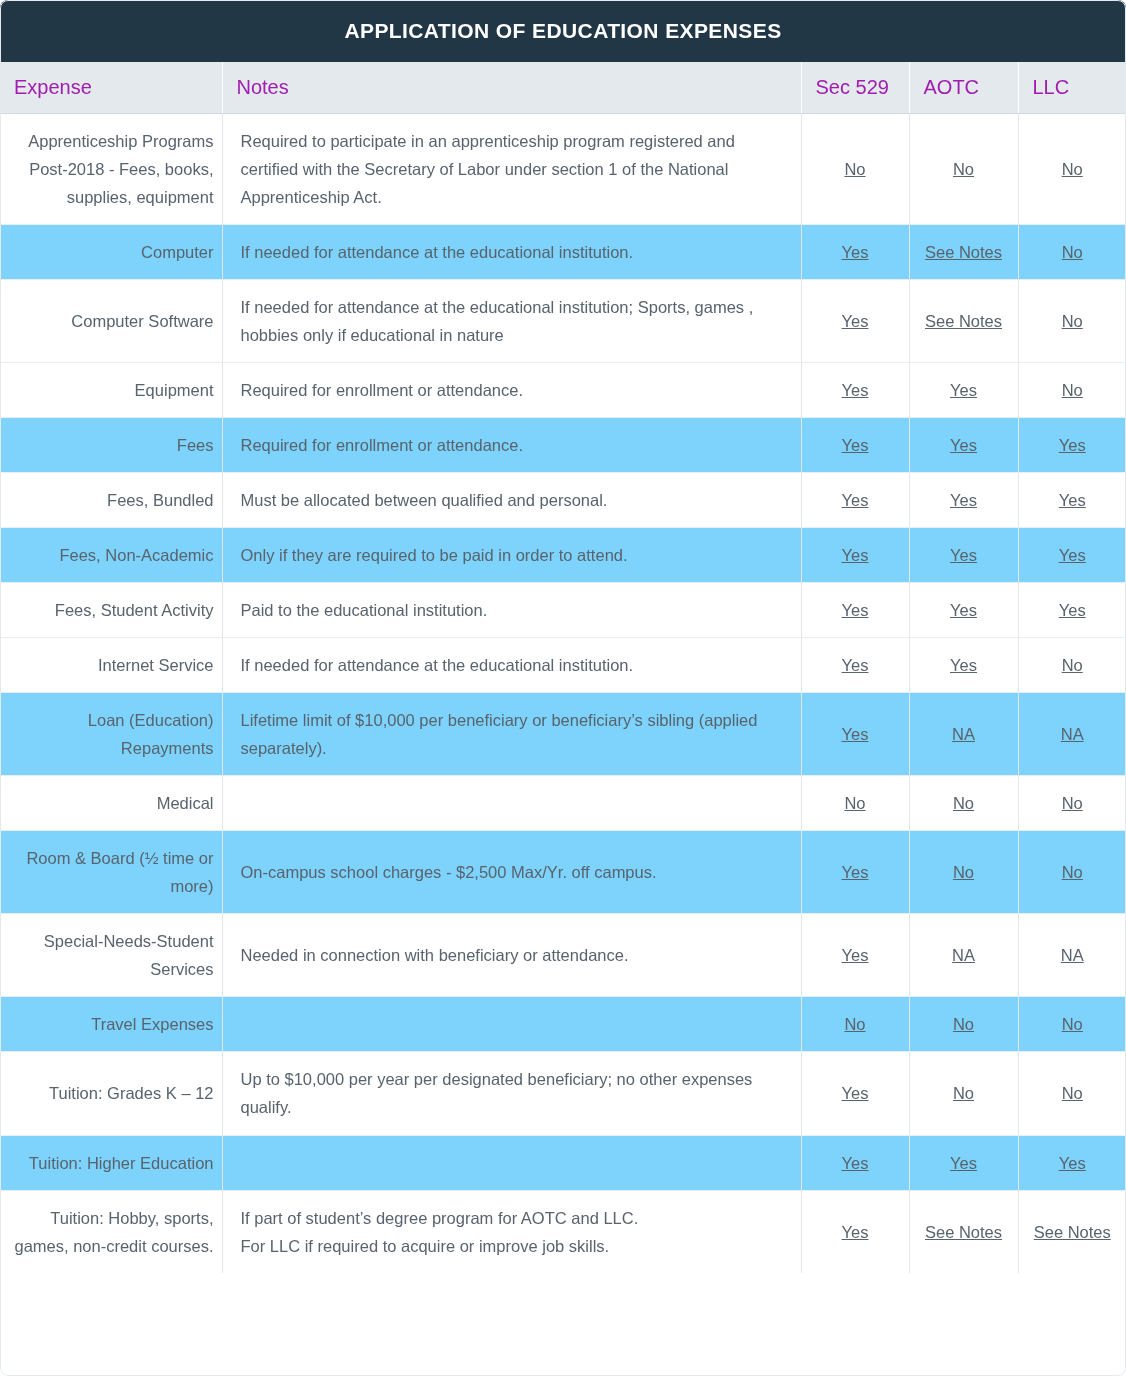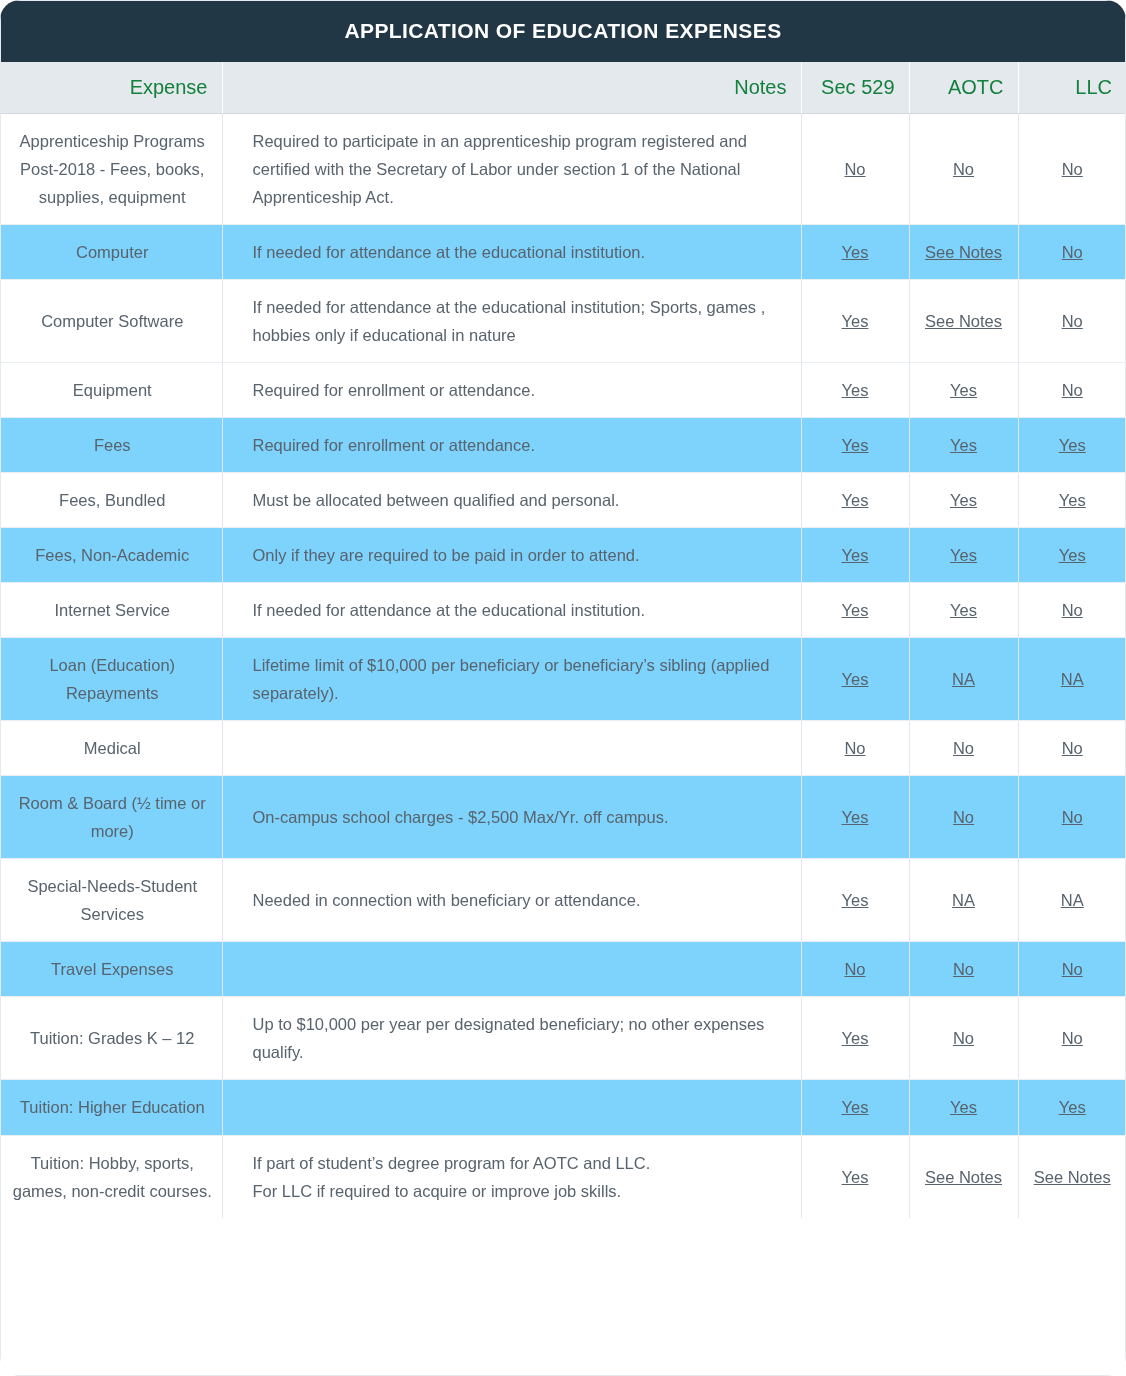--- a/index.html
+++ b/index.html
@@ -13,21 +13,21 @@
     overflow: hidden;
     font-family: "Liberation Sans", sans-serif;
     -webkit-font-smoothing: antialiased;
   }
 
   .table-card {
     width: 1126px;
     height: 1376px;
     box-sizing: border-box;
     background: #ffffff;
-    border-radius: 20px;
+    border-radius: 8px;
     overflow: hidden;
     position: relative;
   }
 
   
   .title-band {
     height: 62px;
     background: #223746;
     display: flex;
     align-items: center;
@@ -56,22 +56,22 @@
   col.c-llc     { width: 108px; }
 
   
   thead tr { background: #e3e9ed; }
   thead th {
     height: 51px;
     padding: 0 14px;
     box-sizing: border-box;
     font-size: 20px;
     font-weight: normal;
-    color: #15803d;
-    text-align: right;
+    color: #a21caf;
+    text-align: left;
     vertical-align: middle;
     border-right: 1px solid #ffffff;
     border-bottom: 1px solid #d3dbe1;
   }
   thead th.last { border-right: none; }
 
   
   tbody tr { background: #ffffff; }
   tbody tr.alt { background: #7dd3fc; }
 
@@ -79,27 +79,27 @@
     padding: 13px 14px;
     box-sizing: border-box;
     font-size: 16.5px;
     line-height: 1.70;
     color: #58636d;
     vertical-align: middle;
     border-right: 1px solid #e1e7ec;
     border-bottom: 1px solid #e9eef2;
   }
   tbody td.col-expense {
-    text-align: center;
+    text-align: right;
     padding-left: 11px;
     padding-right: 8px;
   }
   tbody td.col-notes {
     text-align: left;
-    padding-left: 30px;
+    padding-left: 18px;
     padding-right: 16px;
   }
   tbody td.col-flag {
     text-align: center;
     padding-left: 4px;
     padding-right: 4px;
     white-space: nowrap;
     text-decoration: underline;
   }
   tbody td.last { border-right: none; }
@@ -185,20 +185,27 @@
           <td class="col-flag last">Yes</td>
         </tr>
         <tr class="alt">
           <td class="col-expense">Fees, Non-Academic</td>
           <td class="col-notes">Only if they are required to be paid in order to attend.</td>
           <td class="col-flag">Yes</td>
           <td class="col-flag">Yes</td>
           <td class="col-flag last">Yes</td>
         </tr>
         <tr>
+          <td class="col-expense">Fees, Student Activity</td>
+          <td class="col-notes">Paid to the educational institution.</td>
+          <td class="col-flag">Yes</td>
+          <td class="col-flag">Yes</td>
+          <td class="col-flag last">Yes</td>
+        </tr>
+        <tr>
           <td class="col-expense">Internet Service</td>
           <td class="col-notes">If needed for attendance at the educational institution.</td>
           <td class="col-flag">Yes</td>
           <td class="col-flag">Yes</td>
           <td class="col-flag last">No</td>
         </tr>
         <tr class="alt">
           <td class="col-expense">Loan (Education) Repayments</td>
           <td class="col-notes">Lifetime limit of $10,000 per beneficiary or beneficiary’s sibling (applied separately).</td>
           <td class="col-flag">Yes</td>

